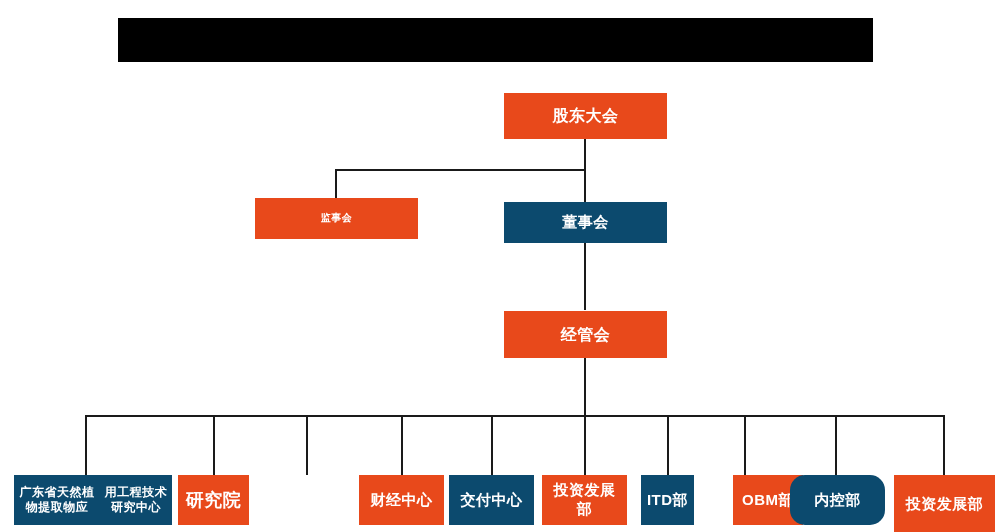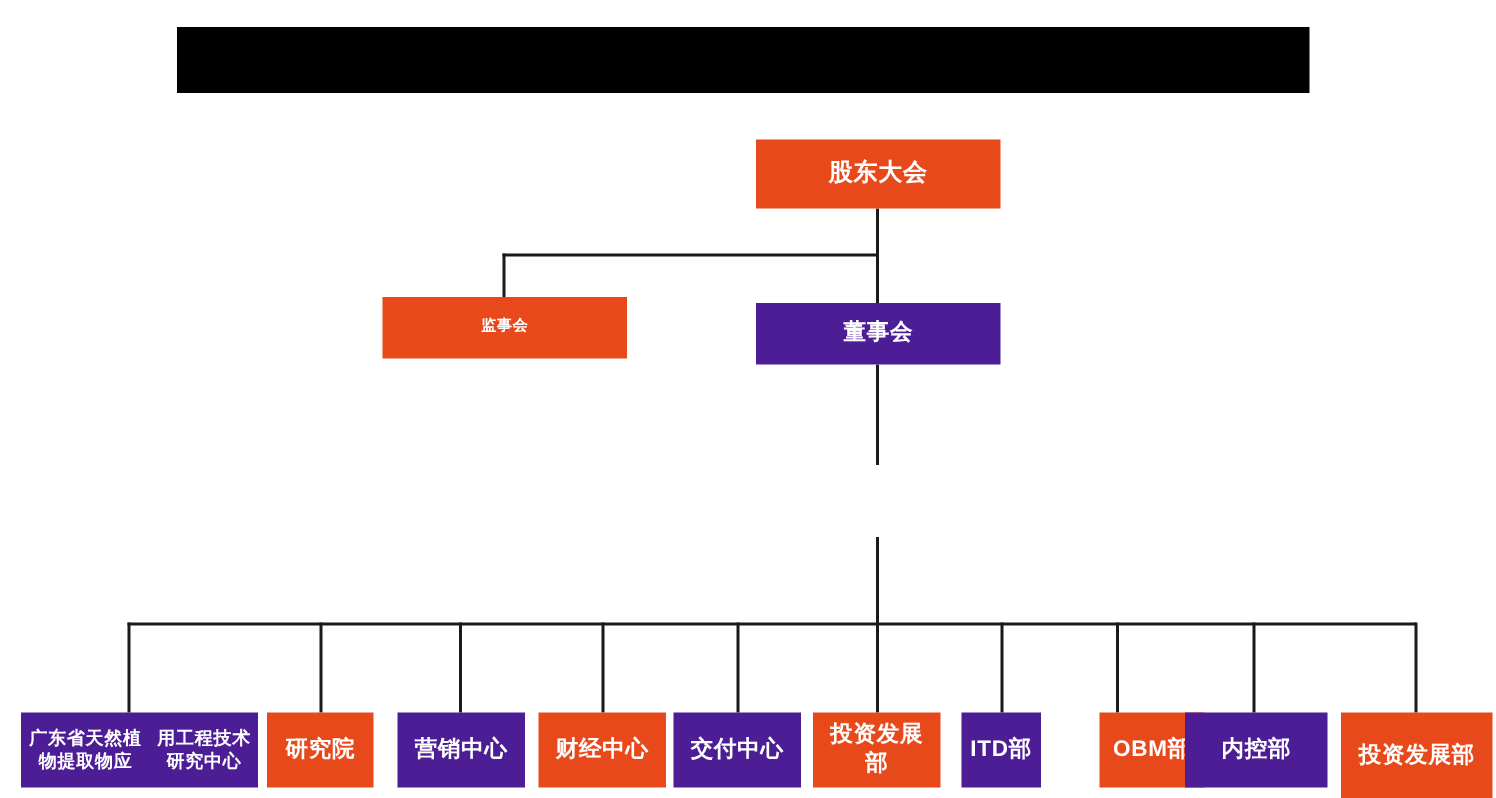--- a/index.html
+++ b/index.html
@@ -28,21 +28,21 @@
     align-items: center;
     justify-content: center;
     text-align: center;
     color: #ffffff;
     font-weight: bold;
     line-height: 1.25;
     letter-spacing: 0.5px;
     user-select: none;
   }
   .node.dark  { background: #E8491B; }
-  .node.light { background: #4c1d95; }
+  .node.light { background: #0c4a6e; }
   .node .label { display: block; padding: 0 4px; }
   .connector {
     position: absolute;
     background: #1a1a1a;
   }
   .connector.v { width: 2px; }
   .connector.h { height: 2px; }
 </style>
 </head>
 <body>
@@ -81,34 +81,34 @@
   </div>
 
   <div class="node dark" style="left:255px; top:198px; width:163px; height:41px; font-size:10px;">
     <span class="label">监事会</span>
   </div>
 
   <div class="node light" style="left:504px; top:202px; width:163px; height:41px; font-size:15px;">
     <span class="label">董事会</span>
   </div>
 
+  <div class="node dark" style="left:504px; top:311px; width:163px; height:47px; font-size:16px;">
+    <span class="label">经管会</span>
+  </div>
 
   <div class="node light" style="left:2px; top:475px; width:158px; height:50px; font-size:12px;margin-left:12px;">
     <span class="label">广东省天然植物提取物应</span>
       <br>
     <span class="label">用工程技术研究中心</span>
   </div>
 
-  <div class="node dark" style="left:178px; top:475px; width:71px; height:50px; font-size:15px;">
+  <div class="node dark" style="left:178px; top:475px; width:71px; height:50px; font-size:18px;">
     <span class="label">研究院</span>
   </div>
 
-  <div class="node light" style="left:265px; top:475px; width:85px; height:50px; font-size:15px;">
-    <span class="label">营销中心</span>
-  </div>
 
   <div class="node dark" style="left:359px; top:475px; width:85px; height:50px; font-size:15px;">
     <span class="label">财经中心</span>
   </div>
 
   <div class="node light" style="left:449px; top:475px; width:85px; height:50px; font-size:15px;">
     <span class="label">交付中心</span>
   </div>
 
   <div class="node dark" style="left:542px; top:475px; width:85px; height:50px; font-size:15px;">
@@ -116,21 +116,21 @@
   </div>
 
   <div class="node light" style="left:641px; top:475px; width:53px; height:50px; font-size:15px;">
     <span class="label">ITD部</span>
   </div>
 
   <div class="node dark" style="left:733px; top:475px; width:70px; height:50px; font-size:15px;">
     <span class="label">OBM部</span>
   </div>
 
-  <div class="node light" style="left:790px; top:475px; width:95px; height:50px; font-size:15px;">
+  <div class="node light" style="left:790px; top:475px; width:95px; height:50px; font-size:15px;border-radius:15px;">
     <span class="label">内控部</span>
   </div>
 
   <div class="node dark" style="left:894px; top:475px; width:101px; height:58px; font-size:15px;">
     <span class="label">投资发展部</span>
   </div>
 
 </div>
 
 </body></html>

